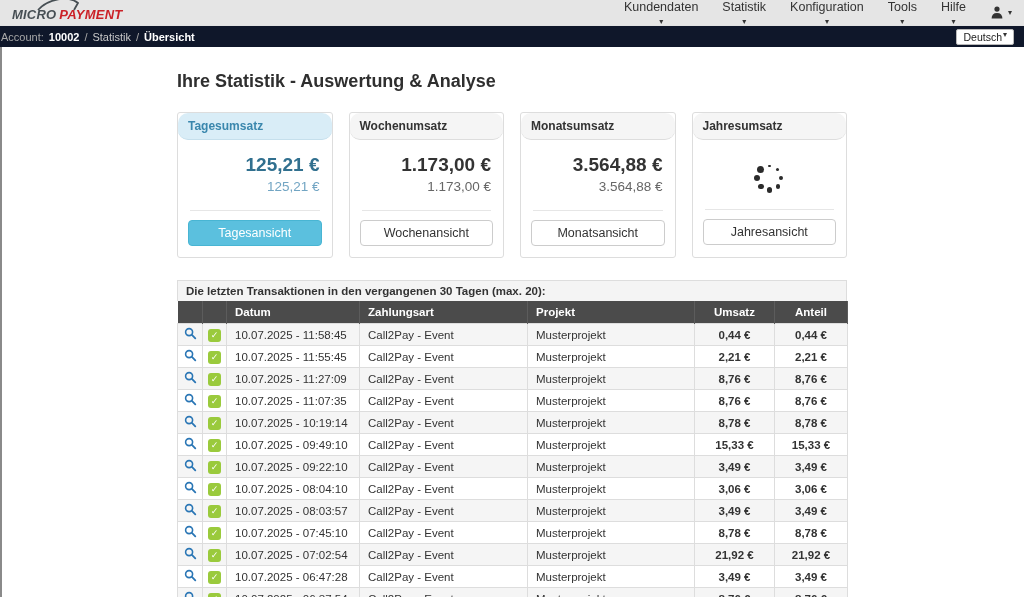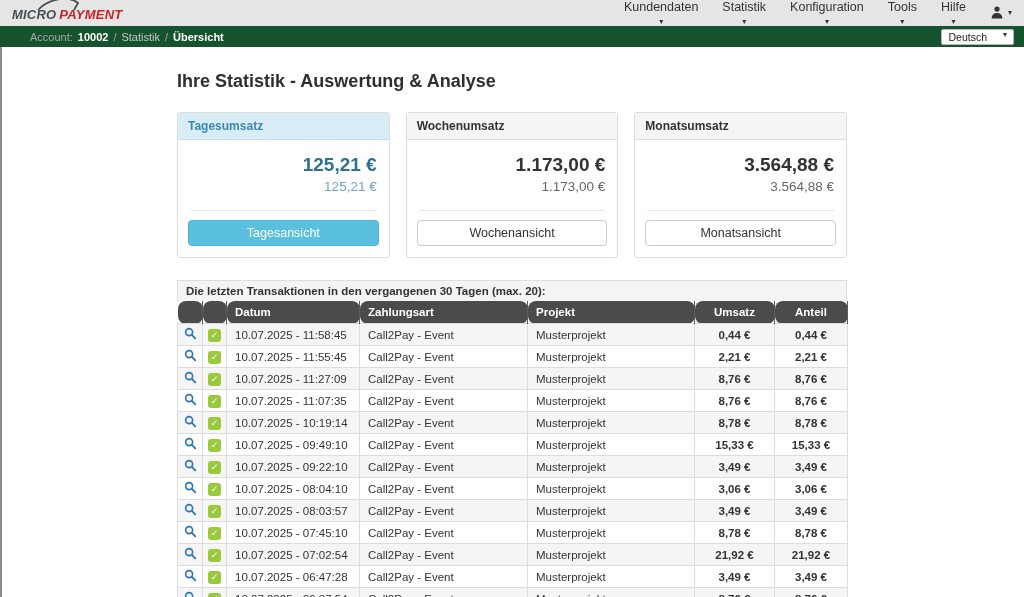--- a/index.html
+++ b/index.html
@@ -13,41 +13,41 @@
     font-size: 13px; letter-spacing: .2px; position: relative; padding-top: 3px; cursor: pointer; }
   .logo .micro { color: #474f54; }
   .logo .payment { color: #cb2127; margin-left: 3px; }
   .logo svg.swoosh { position: absolute; left: 24px; top: -7px; }
   .nav-menu { display: flex; align-items: center; gap: 24px; }
   .nav-item { font-size: 12.5px; color: #333; cursor: pointer; display: flex; align-items: center; gap: 4px; flex-direction: column; }
   .caret { font-size: 8px; color: #333; line-height: 1; }
   .user-item { display: flex; align-items: center; gap: 4px; cursor: pointer; }
 
   
-  .crumbbar { height: 21px; background: #14532d; display: flex; align-items: center;
-    justify-content: space-between; padding: 0 10px 0 30px; }
+  .crumbbar { height: 21px; background: #0f172a; display: flex; align-items: center;
+    justify-content: space-between; padding: 0 10px 0 1px; }
   .crumbs { font-size: 11px; color: #a8a8a8; display: flex; align-items: center; gap: 5px; }
   .crumbs .strong { color: #fff; font-weight: bold; }
   .crumbs .mid { color: #c9c9c9; }
   .lang-btn { background: #fff; border: 1px solid #b9b9b9; border-radius: 2px;
     font-size: 10.5px; color: #222; padding: 1px 6px; display: flex; align-items: flex-start;
-    gap: 16px; cursor: pointer; font-family: inherit; margin-left: 32px; }
+    gap: 1px; cursor: pointer; font-family: inherit; margin-left: 32px; }
 
   
   .edge-left { position: absolute; left: 0; top: 47px; width: 2px; height: 550px; background: #8a8a8a; }
 
   
   .main { width: 670px; margin: 24px auto 0; }
   .page-title { font-size: 18px; font-weight: bold; color: #2f2f2f; margin-bottom: 20px; }
 
   
   .cards { display: flex; gap: 16px; margin-bottom: 22px; }
   .card { flex: 1; background: #fff; border: 1px solid #ddd; border-radius: 3px; overflow: hidden; }
   .card-header { background: #f5f5f5; border-bottom: 1px solid #ddd; padding: 6px 10px;
-    font-size: 12px; font-weight: bold; color: #333; }
+    font-size: 12px; font-weight: bold; color: #333; border-radius: 10px; }
   .card.active .card-header { background: #d9edf7; border-bottom-color: #c5dfec; color: #3a87ad; }
   .card-values { padding: 13px 12px 9px; text-align: right; min-height: 63px; }
   .card-value { font-size: 19px; font-weight: bold; color: #333; line-height: 23px; }
   .card-subvalue { font-size: 13.5px; color: #666; line-height: 18px; margin-top: 2px; }
   .card.active .card-value { color: #31708f; }
   .card.active .card-subvalue { color: #72a5c3; }
   .card-divider { border-top: 1px solid #e6e6e6; margin: 5px 12px 0; }
   .card-footer { padding: 9px 10px 11px; }
   .card-btn { display: block; width: 100%; padding: 5px 4px; font-size: 12.5px; text-align: center;
     background: #fff; border: 1px solid #ccc; border-radius: 4px; color: #333; cursor: pointer;
@@ -56,21 +56,21 @@
 
   
   .spinner { position: relative; width: 34px; height: 34px; margin: 8px auto 0; }
   .spinner .dot { position: absolute; background: #2b2b2b; border-radius: 50%; }
 
   
   .tbl-caption { background: #f4f4f4; border: 1px solid #ddd; border-bottom: none;
     padding: 4px 8px; font-size: 11.5px; font-weight: bold; color: #333; }
   table.txn { width: 670px; border-collapse: collapse; table-layout: fixed; font-size: 11.5px; }
   table.txn th { background: #4b4b4b; color: #fff; font-weight: bold; text-align: left;
-    padding: 5px 8px; border-right: 1px solid #5c5c5c; font-size: 11.5px; border-radius: 8px; }
+    padding: 5px 8px; border-right: 1px solid #5c5c5c; font-size: 11.5px; }
   table.txn th.c { text-align: center; }
   table.txn td { padding: 4.5px 8px; border: 1px solid #ddd; color: #333;
     white-space: nowrap; overflow: hidden; }
   table.txn td.num { text-align: center; font-weight: bold; }
   table.txn td.ic { text-align: center; padding: 3px 2px; }
   table.txn tbody tr:nth-child(odd) { background: #f5f5f5; }
   table.txn tbody tr:nth-child(even) { background: #fff; }
   .check-badge { display: inline-block; width: 13px; height: 13px; background: #9aca3c;
     border-radius: 3px; color: #fff; font-size: 9px; line-height: 13px; text-align: center;
     font-weight: bold; cursor: pointer; }
@@ -169,20 +169,39 @@
       <div class="card-values">
         <div class="card-value">3.564,88 €</div>
         <div class="card-subvalue">3.564,88 €</div>
       </div>
       <div class="card-divider"></div>
       <div class="card-footer">
         <button class="card-btn">Monatsansicht</button>
       </div>
     </div>
 
+    <div class="card">
+      <div class="card-header">Jahresumsatz</div>
+      <div class="card-values">
+        <div class="spinner" id="spinner">
+            <span class="dot" style="width: 2.5px; height: 2.5px; left: 15.75px; top: 3.75px;"></span>
+            <span class="dot" style="width: 3.15px; height: 3.15px; left: 23.9103px; top: 6.93972px;"></span>
+            <span class="dot" style="width: 3.8px; height: 3.8px; left: 27.1px; top: 15.1px;"></span>
+            <span class="dot" style="width: 4.45px; height: 4.45px; left: 23.2603px; top: 23.2603px;"></span>
+            <span class="dot" style="width: 5.1px; height: 5.1px; left: 14.45px; top: 26.45px;"></span>
+            <span class="dot" style="width: 5.75px; height: 5.75px; left: 5.63972px; top: 22.6103px;"></span>
+            <span class="dot" style="width: 6.4px; height: 6.4px; left: 1.8px; top: 13.8px;"></span>
+            <span class="dot" style="width: 7.05px; height: 7.05px; left: 4.98972px; top: 4.98972px;"></span>
+          </div>
+      </div>
+      <div class="card-divider"></div>
+      <div class="card-footer">
+        <button class="card-btn">Jahresansicht</button>
+      </div>
+    </div>
 
   </div>
 
   <div class="tbl-caption">Die letzten Transaktionen in den vergangenen 30 Tagen (max. 20):</div>
   <table class="txn">
     <colgroup>
       <col style="width:25px">
         <col style="width:24px">
         <col style="width:133px">
       <col style="width:168px">

